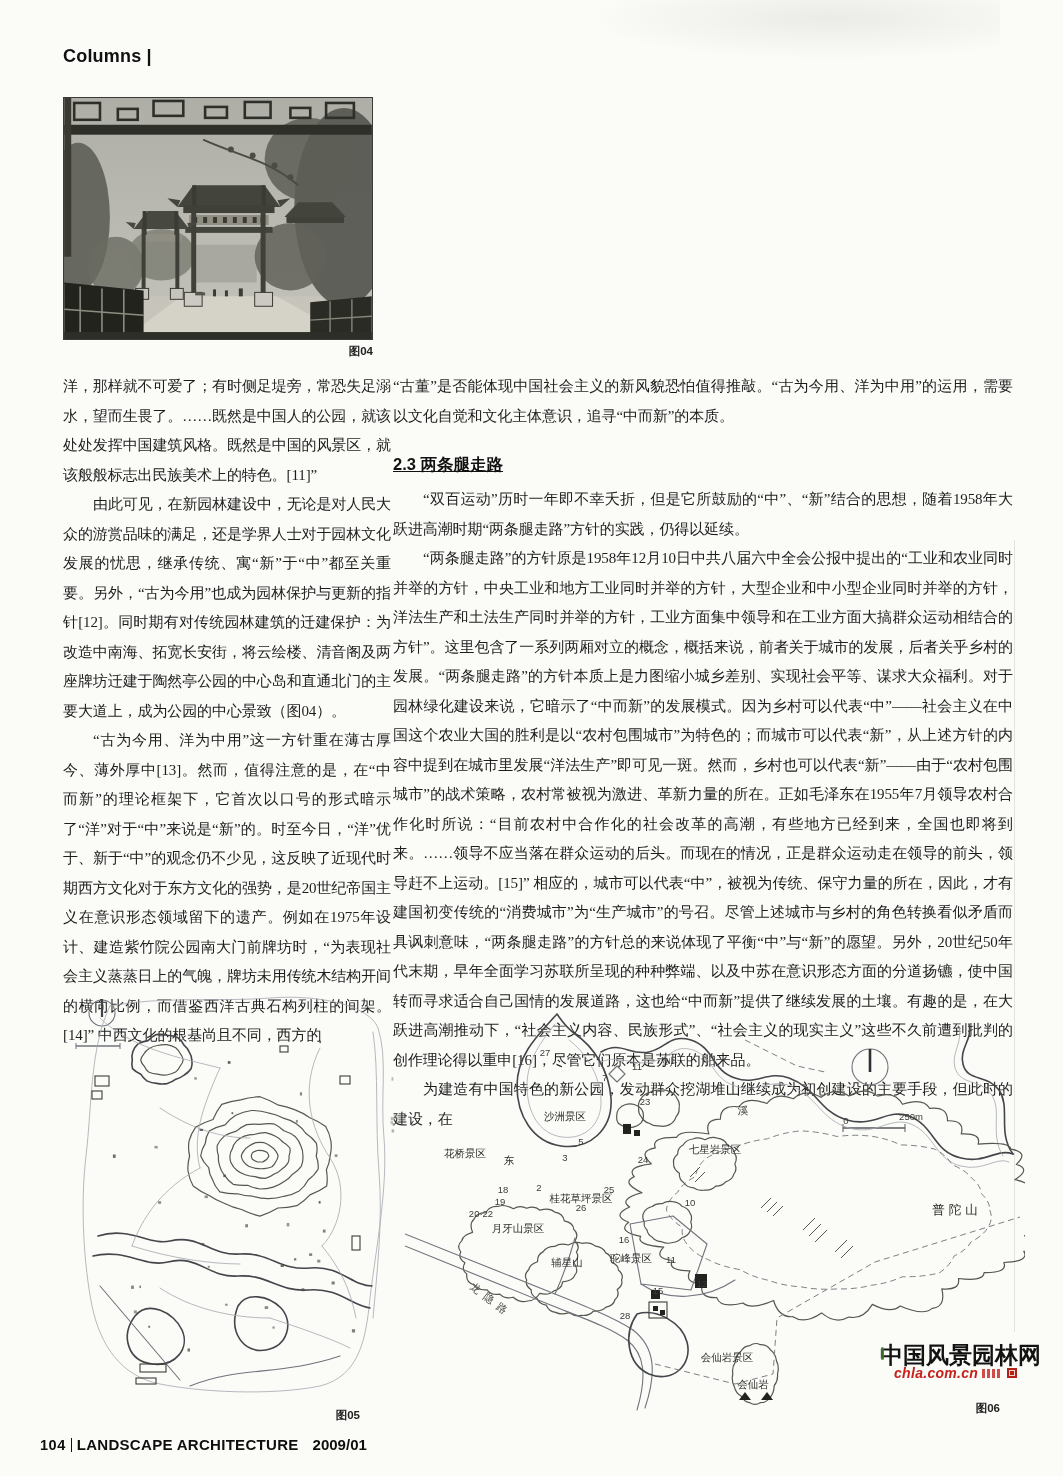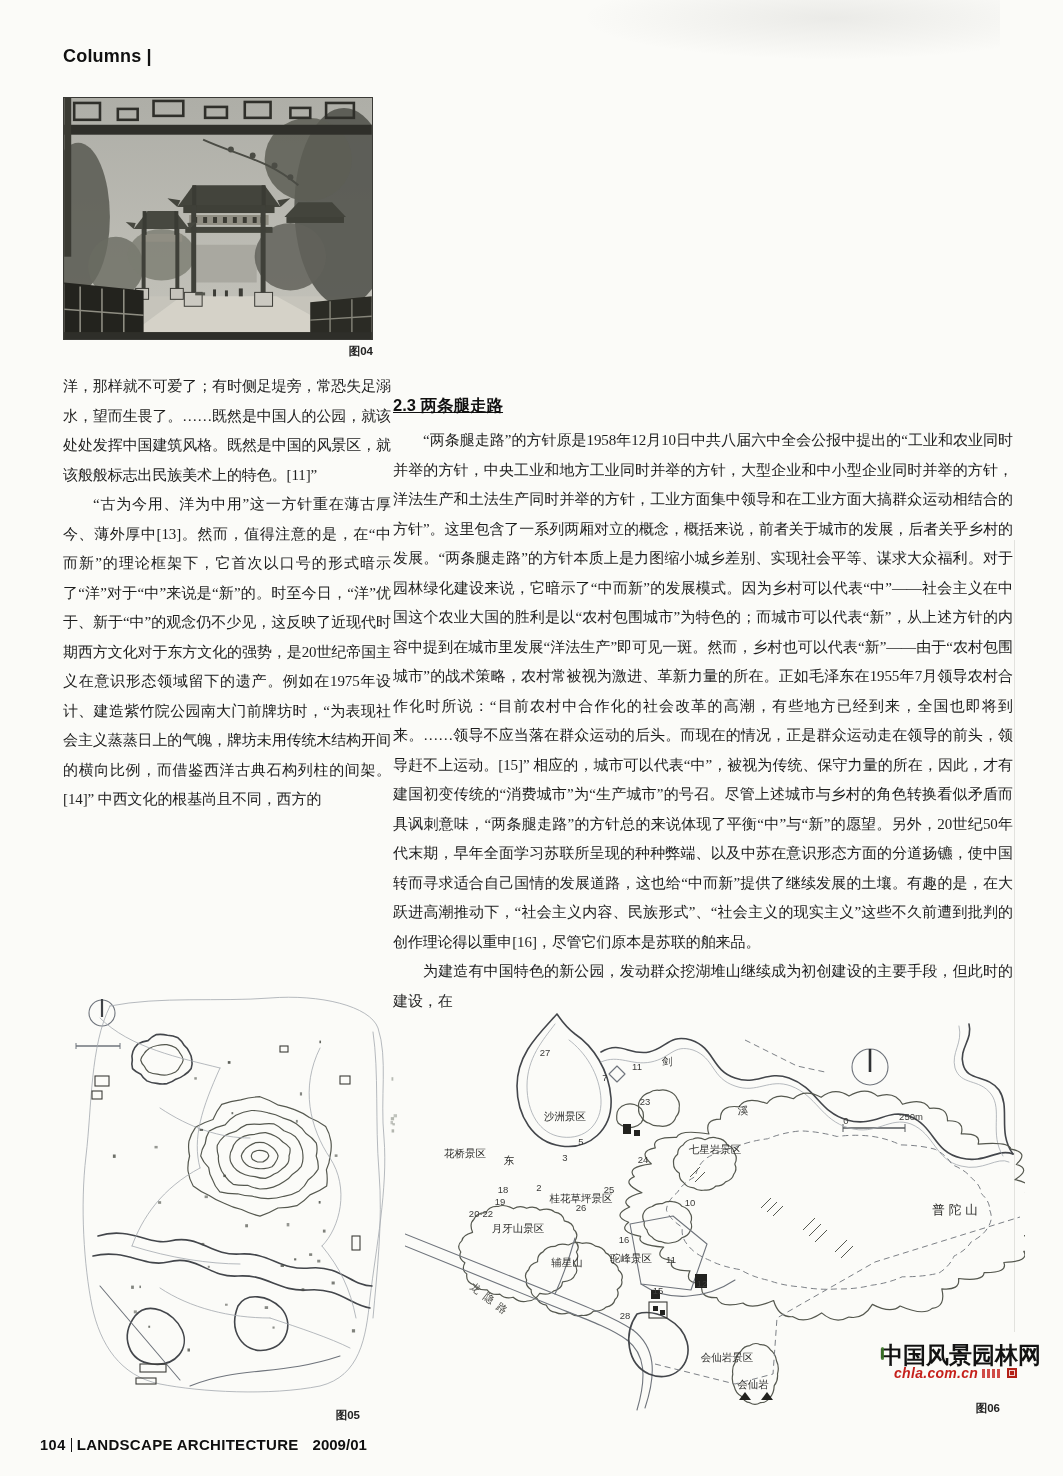--- a/index.html
+++ b/index.html
@@ -177,25 +177,28 @@
         <line x1="268" y1="205" x2="268" y2="243"></line>
       <line x1="290" y1="203" x2="290" y2="243"></line>
     </g>
     <rect x="0" y="236" width="310" height="7" fill="#2e2e29"></rect>
   </svg>
 </div>
 <div class="fig-caption cap04">图04</div>
 
 <div class="col col-left">
   <p>洋，那样就不可爱了；有时侧足堤旁，常恐失足溺水，望而生畏了。……既然是中国人的公园，就该处处发挥中国建筑风格。既然是中国的风景区，就该般般标志出民族美术上的特色。[11]”</p>
+  <p class="indent">由此可见，在新园林建设中，无论是对人民大众的游赏品味的满足，还是学界人士对于园林文化发展的忧思，继承传统、寓“新”于“中”都至关重要。另外，“古为今用”也成为园林保护与更新的指针[12]。同时期有对传统园林建筑的迁建保护：为改造中南海、拓宽长安街，将云绘楼、清音阁及两座牌坊迁建于陶然亭公园的中心岛和直通北门的主要大道上，成为公园的中心景致（图04）。</p>
   <p class="indent">“古为今用、洋为中用”这一方针重在薄古厚今、薄外厚中[13]。然而，值得注意的是，在“中而新”的理论框架下，它首次以口号的形式暗示了“洋”对于“中”来说是“新”的。时至今日，“洋”优于、新于“中”的观念仍不少见，这反映了近现代时期西方文化对于东方文化的强势，是20世纪帝国主义在意识形态领域留下的遗产。例如在1975年设计、建造紫竹院公园南大门前牌坊时，“为表现社会主义蒸蒸日上的气魄，牌坊未用传统木结构开间的横向比例，而借鉴西洋古典石构列柱的间架。[14]” 中西文化的根基尚且不同，西方的</p>
 </div>
 
 <div class="col col-right">
+  <p>“古董”是否能体现中国社会主义的新风貌恐怕值得推敲。“古为今用、洋为中用”的运用，需要以文化自觉和文化主体意识，追寻“中而新”的本质。</p>
   <div class="sec-heading">2.3 两条腿走路</div>
+  <p class="indent">“双百运动”历时一年即不幸夭折，但是它所鼓励的“中”、“新”结合的思想，随着1958年大跃进高潮时期“两条腿走路”方针的实践，仍得以延续。</p>
   <p class="indent">“两条腿走路”的方针原是1958年12月10日中共八届六中全会公报中提出的“工业和农业同时并举的方针，中央工业和地方工业同时并举的方针，大型企业和中小型企业同时并举的方针，洋法生产和土法生产同时并举的方针，工业方面集中领导和在工业方面大搞群众运动相结合的方针”。这里包含了一系列两厢对立的概念，概括来说，前者关于城市的发展，后者关乎乡村的发展。“两条腿走路”的方针本质上是力图缩小城乡差别、实现社会平等、谋求大众福利。对于园林绿化建设来说，它暗示了“中而新”的发展模式。因为乡村可以代表“中”——社会主义在中国这个农业大国的胜利是以“农村包围城市”为特色的；而城市可以代表“新”，从上述方针的内容中提到在城市里发展“洋法生产”即可见一斑。然而，乡村也可以代表“新”——由于“农村包围城市”的战术策略，农村常被视为激进、革新力量的所在。正如毛泽东在1955年7月领导农村合作化时所说：“目前农村中合作化的社会改革的高潮，有些地方已经到来，全国也即将到来。……领导不应当落在群众运动的后头。而现在的情况，正是群众运动走在领导的前头，领导赶不上运动。[15]” 相应的，城市可以代表“中”，被视为传统、保守力量的所在，因此，才有建国初变传统的“消费城市”为“生产城市”的号召。尽管上述城市与乡村的角色转换看似矛盾而具讽刺意味，“两条腿走路”的方针总的来说体现了平衡“中”与“新”的愿望。另外，20世纪50年代末期，早年全面学习苏联所呈现的种种弊端、以及中苏在意识形态方面的分道扬镳，使中国转而寻求适合自己国情的发展道路，这也给“中而新”提供了继续发展的土壤。有趣的是，在大跃进高潮推动下，“社会主义内容、民族形式”、“社会主义的现实主义”这些不久前遭到批判的创作理论得以重申[16]，尽管它们原本是苏联的舶来品。</p>
   <p class="indent">为建造有中国特色的新公园，发动群众挖湖堆山继续成为初创建设的主要手段，但此时的建设，在</p>
 </div>
 
 <div class="map map05">
   <svg width="360" height="408" viewBox="0 0 360 408">
 
     <g>
       <circle cx="62" cy="25" r="13" class="ln"></circle>
       <line x1="62" y1="11" x2="62" y2="29" stroke="#3f4246" stroke-width="2.2"></line>

